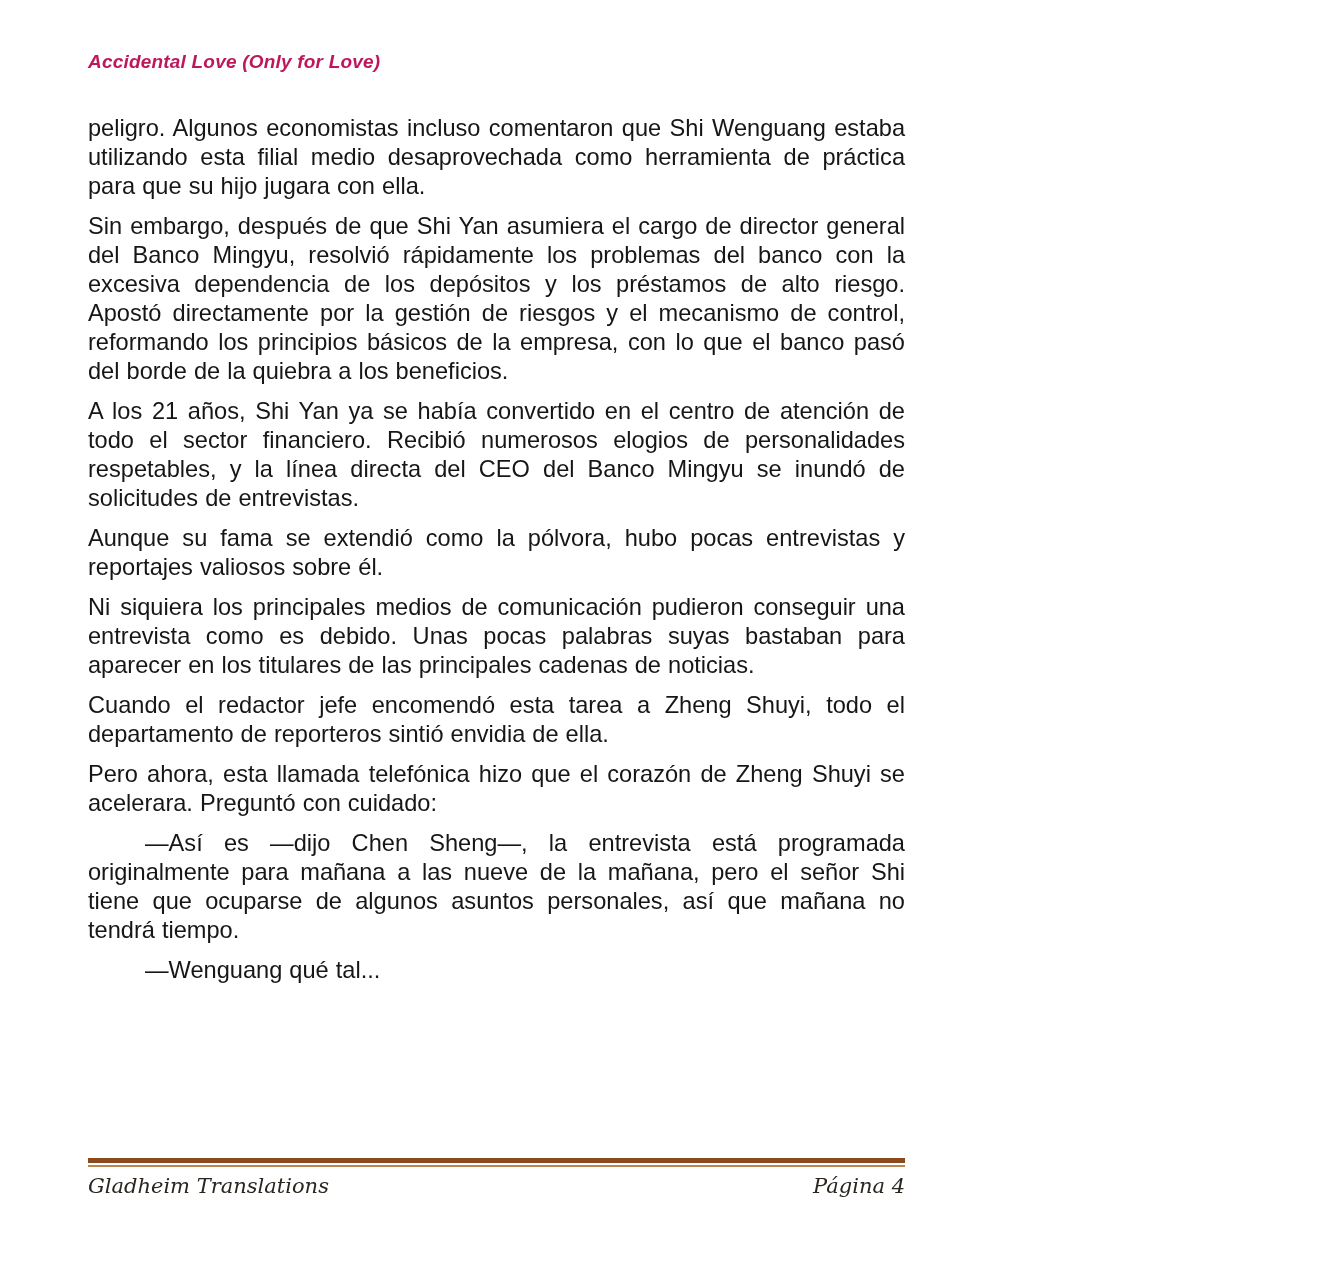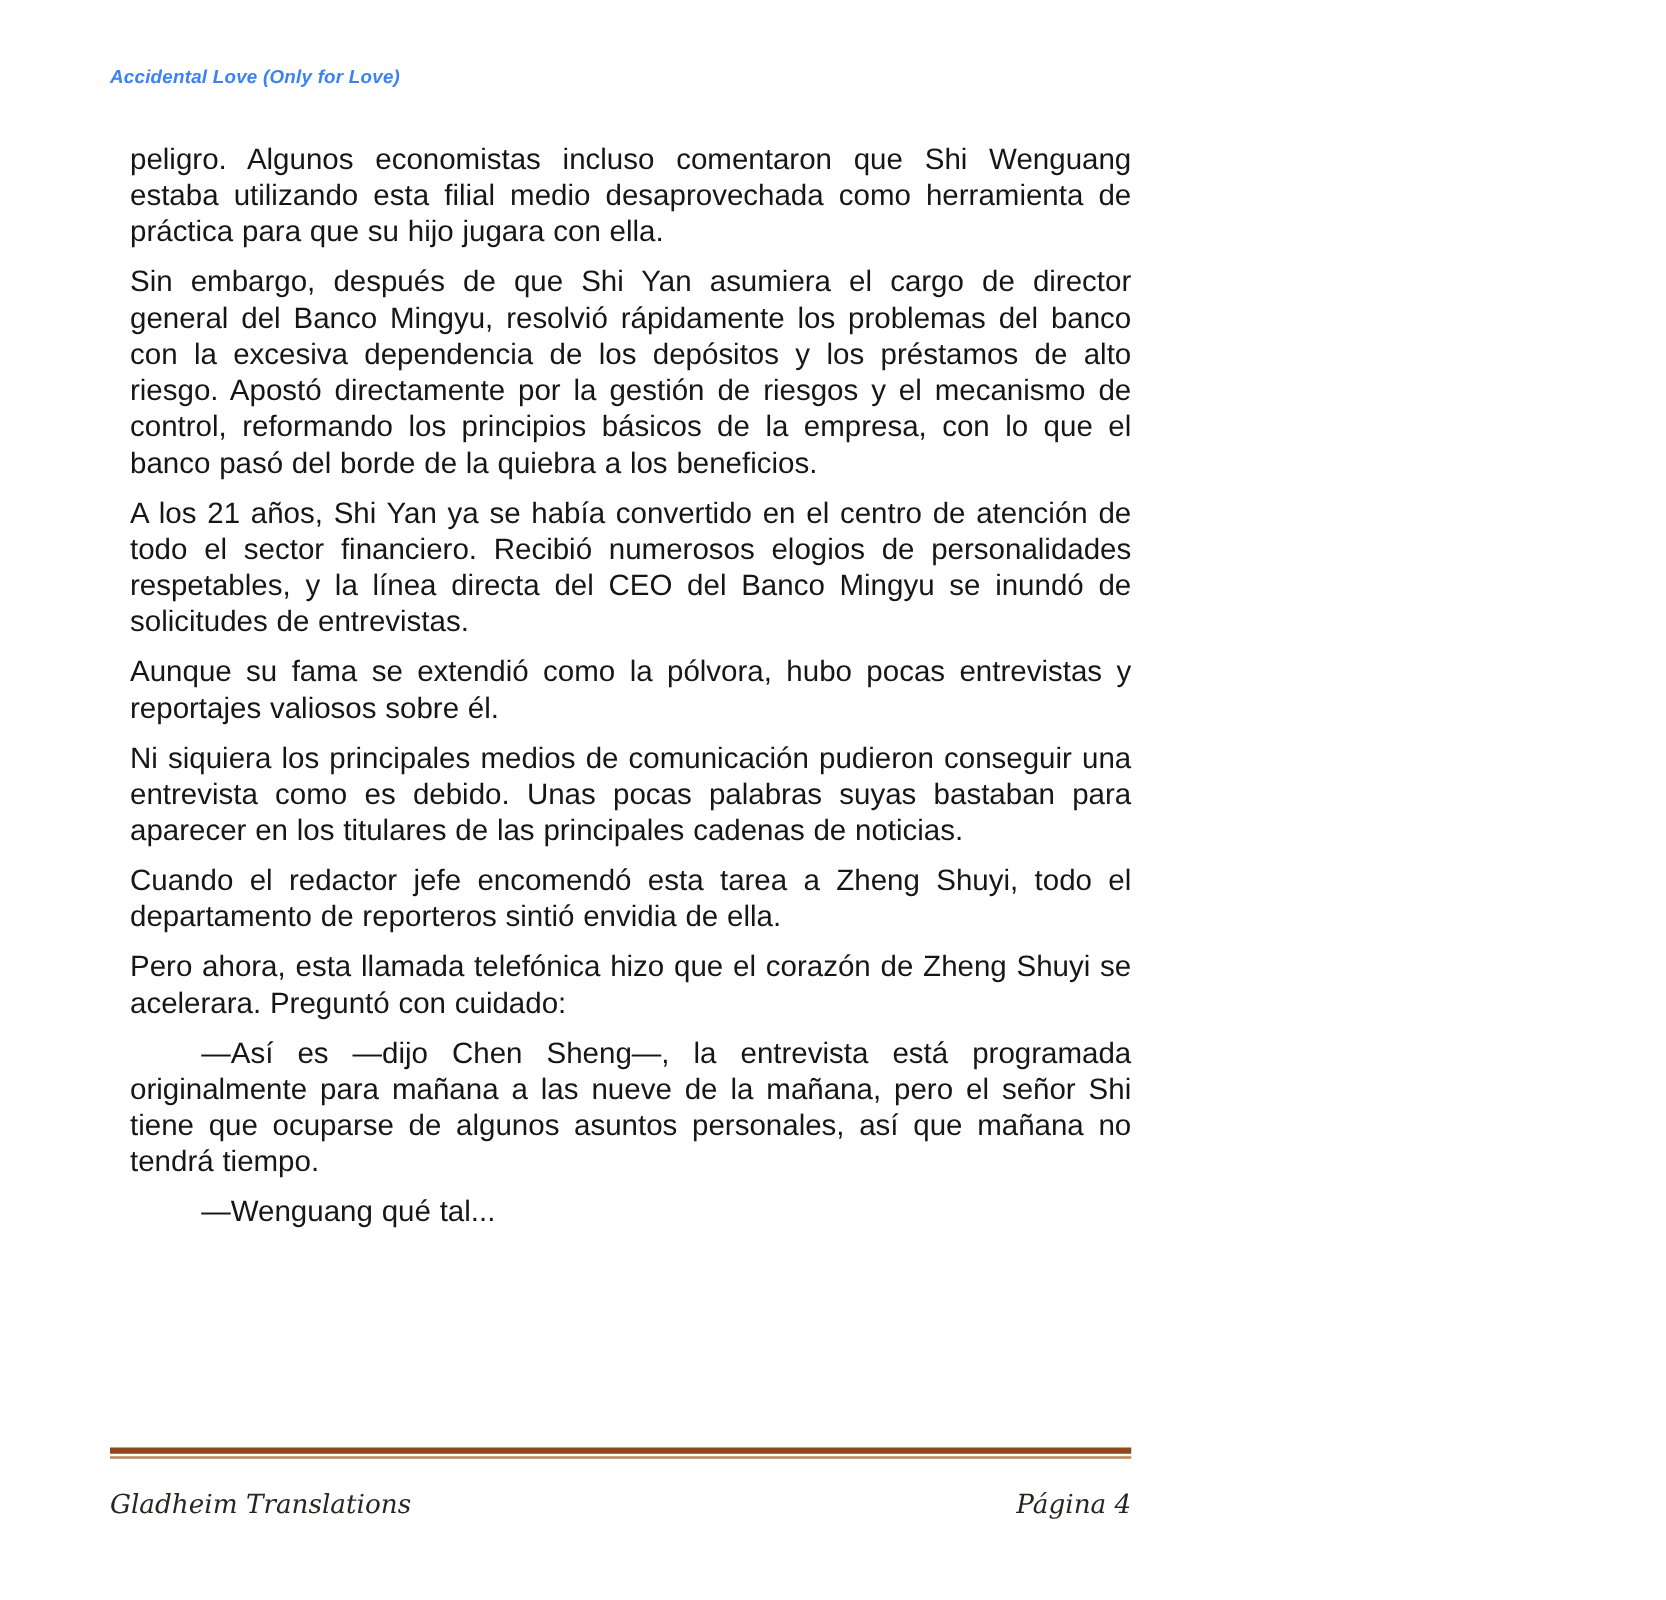--- a/index.html
+++ b/index.html
@@ -21,30 +21,30 @@
     height: 1280px;
     background: #ffffff;
     box-sizing: border-box;
     padding: 52px 0 0 88px;
   }
   .content {
     width: 817px;
   }
   .doc-header {
     font-family: "Liberation Sans", sans-serif;
-    font-size: 15px;
+    font-size: 19px;
     font-weight: bold;
     font-style: italic;
     line-height: 20px;
-    color: #3b82f6;
+    color: #be185d;
     margin: 0 0 42px 0;
     letter-spacing: 0.2px;
   }
   .paragraphs p.para {
-    margin: 0 0 11px 16px;
+    margin: 0 0 11px 0;
     font-size: 23.6px;
     line-height: 29px;
     text-align: justify;
     color: #161616;
     word-spacing: 0.02em;
   }
   .paragraphs p.para.indent {
     text-indent: 57px;
     text-align: justify;
   }
@@ -57,21 +57,21 @@
   .rule-dark {
     height: 5px;
     background: var(--rule-dark, #8a4a1e);
   }
   .rule-light {
     height: 2px;
     margin-top: 2px;
     background: var(--rule-light, #bc8654);
   }
   .footer-row {
-    margin-top: 24px;
+    margin-top: 7px;
     display: flex;
     justify-content: space-between;
     align-items: baseline;
     font-family: "DejaVu Serif", serif;
     font-style: italic;
     font-size: 21px;
     color: #2b2520;
   }
 </style>
 </head>

